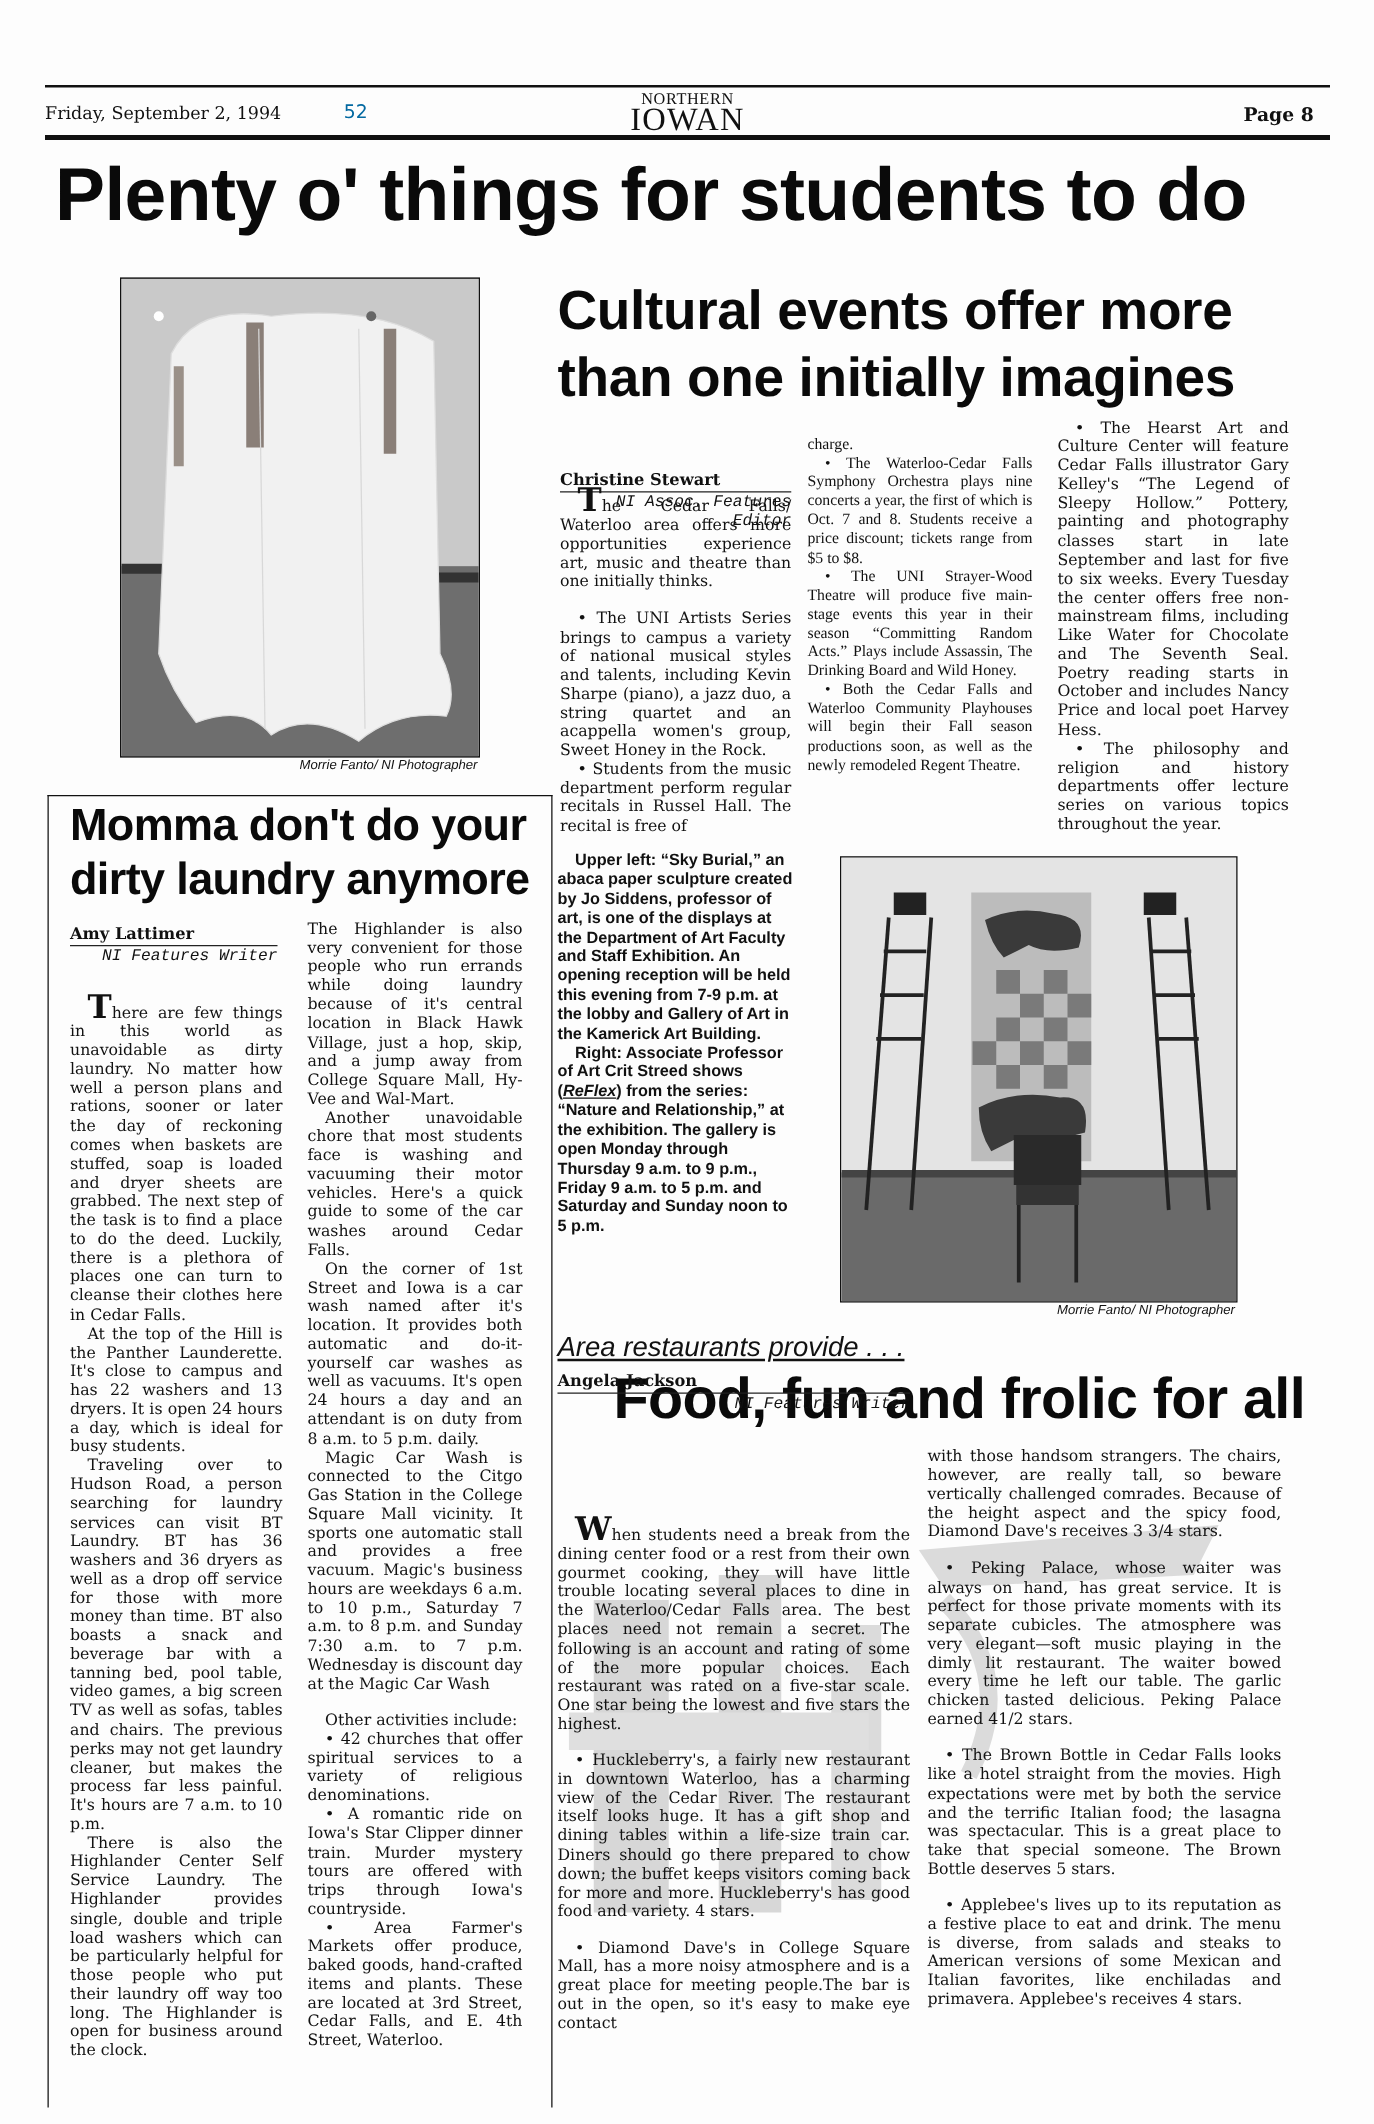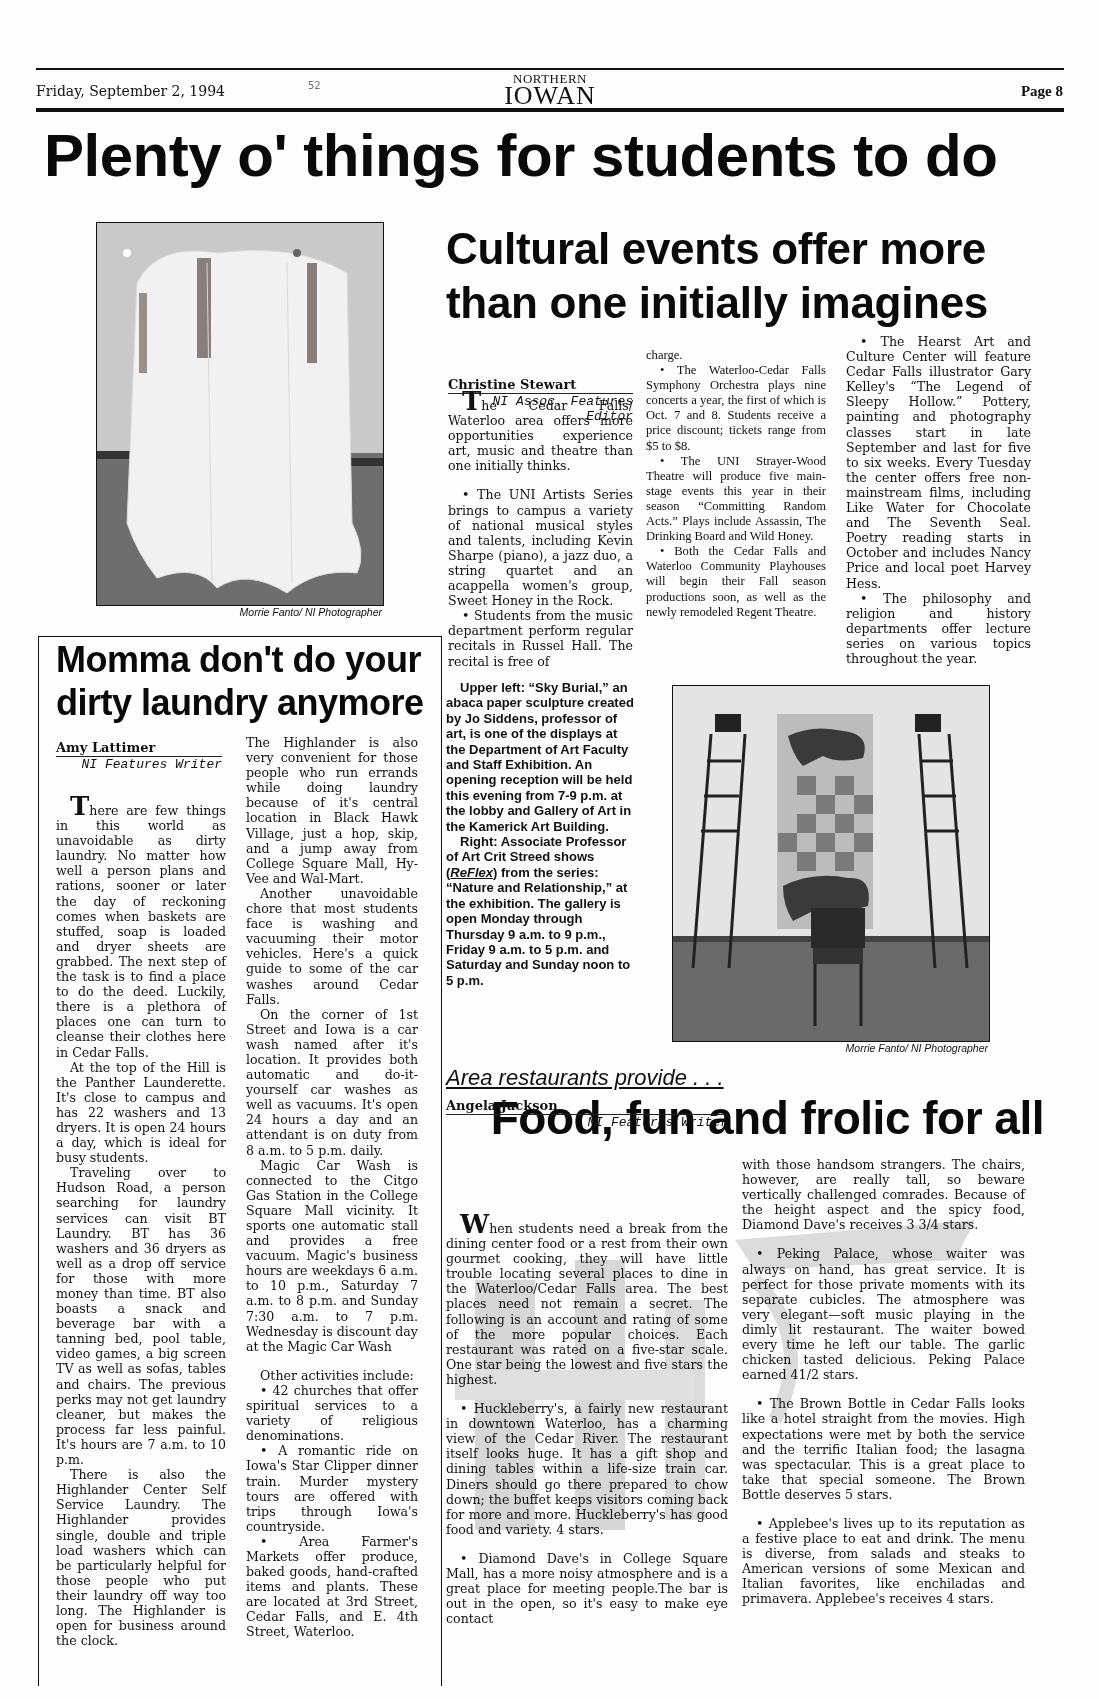--- a/index.html
+++ b/index.html
@@ -23,26 +23,26 @@
   .caption p { margin: 0; text-indent: 14px; }
   .credit { font-family: "Liberation Sans", sans-serif; font-style: italic; font-size: 10.5px; text-align: right; }
   .photo { position: absolute; border: 1.5px solid #111; overflow: hidden; }
   .kicker { font-family: "Liberation Sans", sans-serif; font-style: italic; font-size: 22px; text-decoration: underline; }
 </style>
 </head>
 <body>
 
 <div class="rule" style="left:36px; top:68px; width:1028px; height:2px;"></div>
 <div class="abs masthead-text" style="left:36px; top:83px;">Friday, September 2, 1994</div>
-<div class="abs" style="left:275px; top:80px; font-size:10px; color:#737373; font-family:'DejaVu Sans', sans-serif;margin-left:33px;">52</div>
+<div class="abs" style="left:275px; top:80px; font-size:15px; color:#0369a1; font-family:'DejaVu Sans', sans-serif;">52</div>
 <div class="abs paper-name" style="left:480px; top:72px; width:140px;">
   <span class="n1">NORTHERN</span>
   <span class="n2">IOWAN</span>
 </div>
-<div class="abs page-num" style="right:36px; top:83px;font-family:Liberation Serif, serif;">Page 8</div>
+<div class="abs page-num" style="right:48px; top:83px;">Page 8</div>
 <div class="rule" style="left:36px; top:108px; width:1028px; height:4px;"></div>
 
 <div class="abs headline" style="left:44px; top:120px; width:1020px; font-size:60px; line-height:72px; white-space:nowrap;">Plenty o' things for students to do</div>
 
 <div class="photo" style="left:96px; top:222px; width:286px; height:382px; background:#9a9a9a;">
   <svg width="286" height="382" viewBox="0 0 286 382">
     <rect x="0" y="0" width="286" height="382" fill="#a8a8a8"></rect>
     <rect x="0" y="0" width="286" height="230" fill="#c9c9c9"></rect>
     <rect x="0" y="230" width="286" height="152" fill="#6e6e6e"></rect>
     <rect x="0" y="228" width="50" height="8" fill="#333"></rect>

